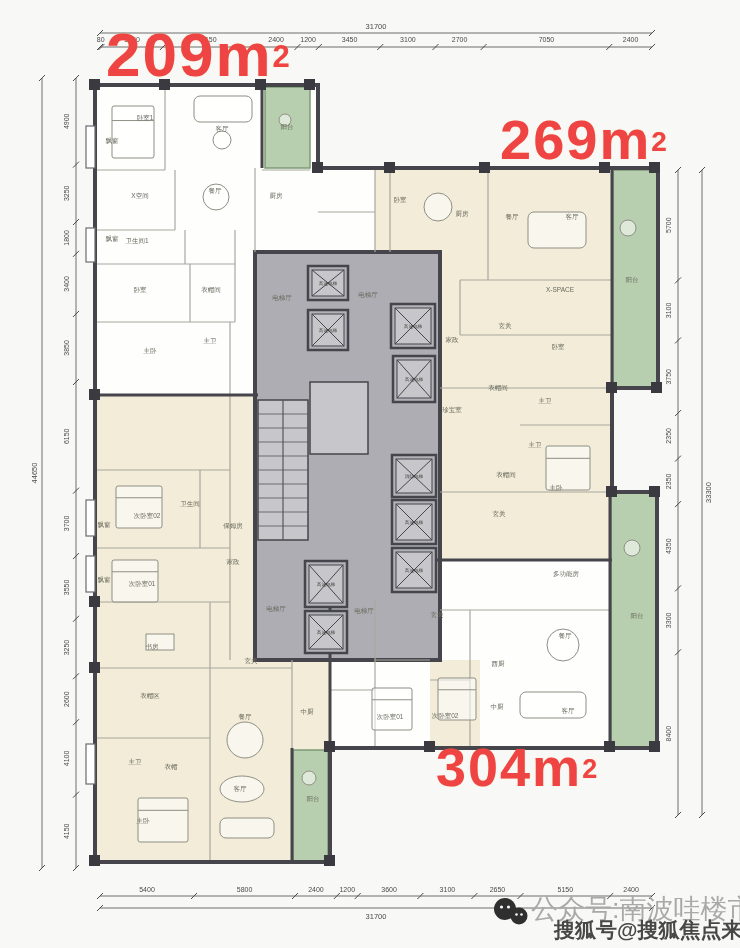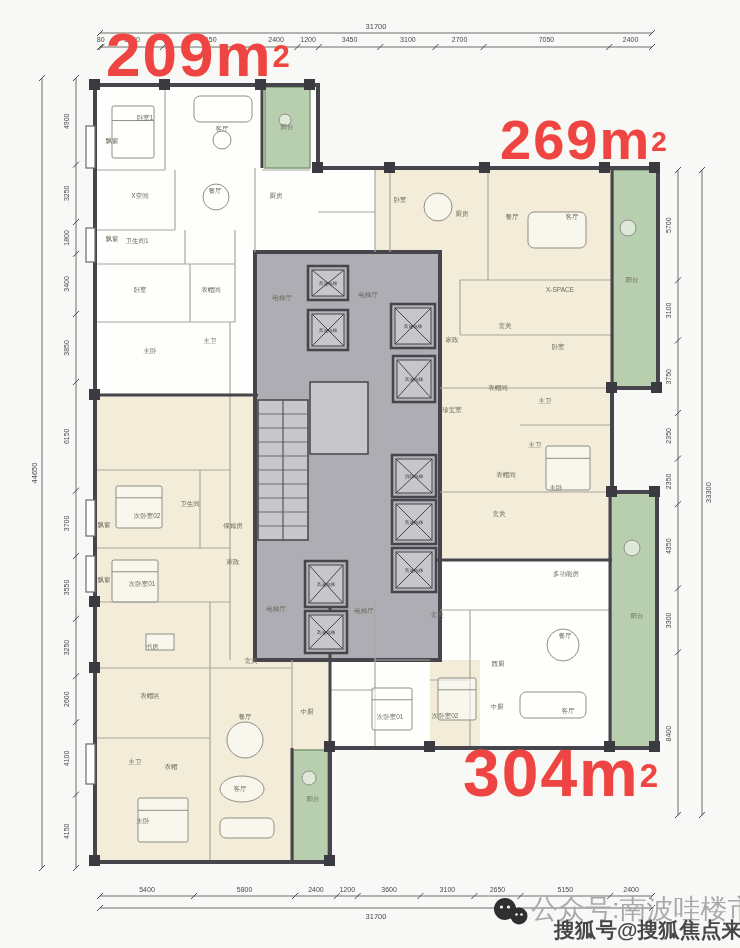--- a/index.html
+++ b/index.html
@@ -4,21 +4,21 @@
 <style>
   html,body{margin:0;padding:0;}
   body{font-family:"Liberation Sans",sans-serif;}
   #stage{position:relative;width:740px;height:948px;background:#F8F8F6;overflow:hidden;}
   #plan-svg{position:absolute;left:0;top:0;}
   .area{position:absolute;font-weight:bold;color:#ef4444;letter-spacing:2px;
         font-family:"Liberation Sans",sans-serif;line-height:1;text-shadow:0 0 1px rgba(241,179,43,.4);}
   .area sup{font-size:.5em;vertical-align:28%;letter-spacing:0;}
   #al209{left:106px;top:24px;font-size:62px;}
   #al269{left:500px;top:112px;font-size:56px;}
-  #al304{left:463px;top:740px;font-size:66px;}
+  #al304{left:436px;top:740px;font-size:54px;}
   #al294{left:146px;top:847px;font-size:58px;}
   .wm1{position:absolute;left:531px;top:891px;font-size:27px;color:#A9A9A9;white-space:nowrap;}
   .wm2{position:absolute;left:554px;top:916px;font-size:21px;color:#474747;font-weight:bold;white-space:nowrap;}
   #wechat{position:absolute;left:492px;top:897px;}
 </style>
 </head>
 <body>
 
 <div id="stage">
   <svg id="plan-svg" width="740" height="948" viewBox="0 0 740 948">

